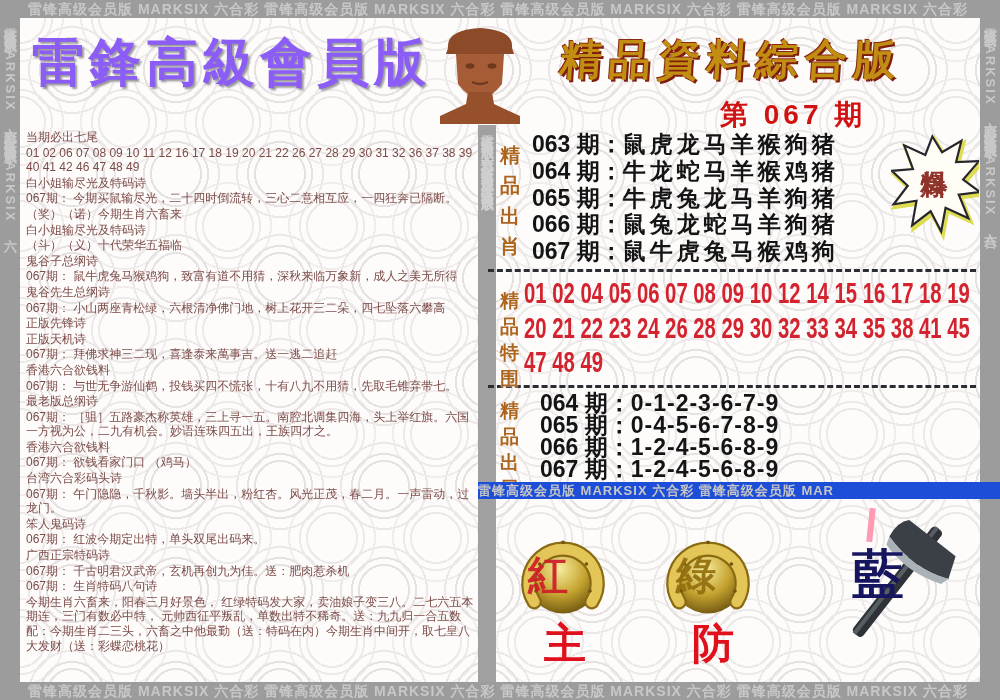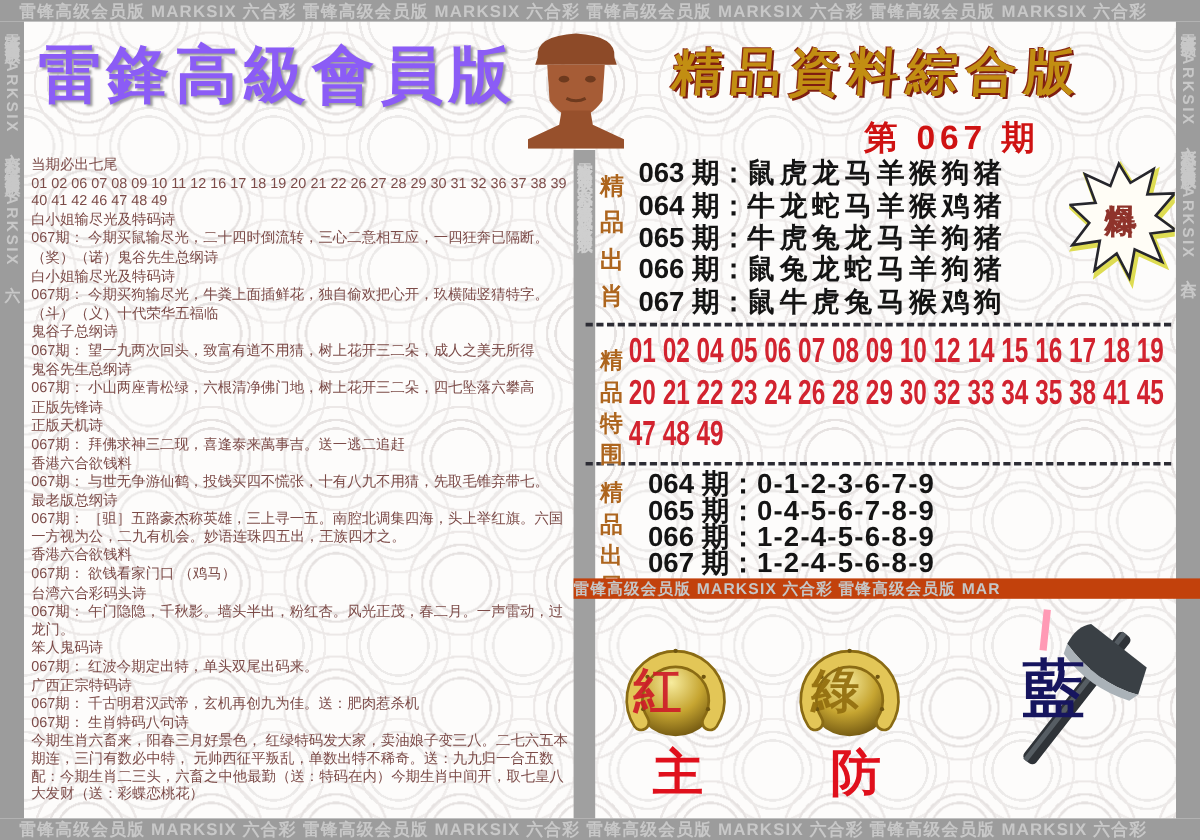--- a/index.html
+++ b/index.html
@@ -6,25 +6,25 @@
   #page{position:relative;width:1000px;height:700px;background:#fdfcfb;overflow:hidden;
         font-family:"Liberation Sans","DejaVu Sans",sans-serif;}
   
   #page::before{content:"";position:absolute;inset:18px 20px;z-index:0;
     background-image:
       radial-gradient(circle, transparent 0 24px, #e6e2e1 24px 26px, transparent 26px 31px, #e6e2e1 31px 33px, transparent 33px 42px, #ece8e7 42px 44px, transparent 44px),
       radial-gradient(circle, transparent 0 24px, #eceae9 24px 26px, transparent 26px 31px, #eceae9 31px 33px, transparent 33px 42px, #f0edec 42px 44px, transparent 44px);
     background-size:104px 104px,104px 104px;
     background-position:0 0,52px 52px;}
   .band{position:absolute;background:#9c9c9c;color:#c8c8c8;font-weight:bold;overflow:hidden;z-index:3;}
-  .band-h{height:18px;left:0;width:1000px;font-size:14px;line-height:18px;white-space:nowrap;letter-spacing:1px;padding-left:16px;box-sizing:border-box;}
+  .band-h{height:18px;left:0;width:1000px;font-size:14px;line-height:18px;white-space:nowrap;letter-spacing:1px;padding-left:28px;box-sizing:border-box;}
   .band-v{top:18px;width:20px;height:664px;font-size:13px;writing-mode:vertical-rl;text-orientation:mixed;letter-spacing:2px;line-height:20px;}
   .divider-v{position:absolute;left:478px;top:125px;width:18px;height:557px;background:#a0a0a0;color:#cfcfcf;
     font-weight:bold;font-size:13px;writing-mode:vertical-rl;text-orientation:mixed;letter-spacing:2px;line-height:18px;overflow:hidden;z-index:2;}
-  .mid-band{position:absolute;left:478px;top:482px;width:522px;height:17px;background:#c2410c;color:#c6c6c6;
+  .mid-band{position:absolute;left:478px;top:482px;width:522px;height:17px;background:#1d4ed8;color:#c6c6c6;
     font-weight:bold;font-size:13px;line-height:17px;white-space:nowrap;overflow:hidden;z-index:4;letter-spacing:1px;}
   
   #header{position:absolute;left:20px;top:18px;width:960px;height:107px;z-index:2;}
   .page-title{position:absolute;left:12px;top:10px;font-family:"DejaVu Serif","Liberation Serif",serif;
     font-weight:bold;font-size:52px;color:#8b5cf6;letter-spacing:5px;text-shadow:2px 2px 2px #9a9a9a;}
   .subtitle{position:absolute;left:540px;top:14px;font-family:"DejaVu Serif","Liberation Serif",serif;
     font-weight:bold;font-size:42px;color:#c28e12;letter-spacing:7px;transform:skewX(-4deg);
     text-shadow:2px 2px 0 #7e1d10,-1px -1px 0 #8a2a15;}
   .issue-no{position:absolute;left:700px;top:78px;font-weight:bold;font-size:28px;color:#cf1212;letter-spacing:4px;}
   .bust{position:absolute;left:400px;top:2px;width:120px;height:104px;}
@@ -91,31 +91,30 @@
   <div id="left-col">
 
       <div class="lline">当期必出七尾</div>
 
       <div class="lline">01 02 06 07 08 09 10 11 12 16 17 18 19 20 21 22 26 27 28 29 30 31 32 36 37 38 39 40 41 42 46 47 48 49</div>
 
       <div class="lline">白小姐输尽光及特码诗</div>
 
       <div class="lline">067期： 今期买鼠输尽光，二十四时倒流转，三心二意相互应，一四狂奔已隔断。</div>
 
-      <div class="lline">（奖）（诺）鬼谷先生总纲诗</div>
+      <div class="lline">（奖）（诺）今期生肖六畜来</div>
 
       <div class="lline">白小姐输尽光及特码诗</div>
 
-      <div class="lline">067期： 今期买狗输尽光，牛粪上面插鲜花，独自偷欢把心开，玖横陆竖猜特字。</div>
 
       <div class="lline">（斗）（义）十代荣华五福临</div>
 
       <div class="lline">鬼谷子总纲诗</div>
 
-      <div class="lline">067期： 望一九两次回头，致富有道不用猜，树上花开三二朵，成人之美无所得</div>
+      <div class="lline">067期： 鼠牛虎兔马猴鸡狗，致富有道不用猜，深秋来临万象新，成人之美无所得</div>
 
       <div class="lline">鬼谷先生总纲诗</div>
 
       <div class="lline">067期： 小山两座青松绿，六根清净佛门地，树上花开三二朵，四七坠落六攀高</div>
 
       <div class="lline">正版先锋诗</div>
 
 
       <div class="lline">正版天机诗</div>
 

